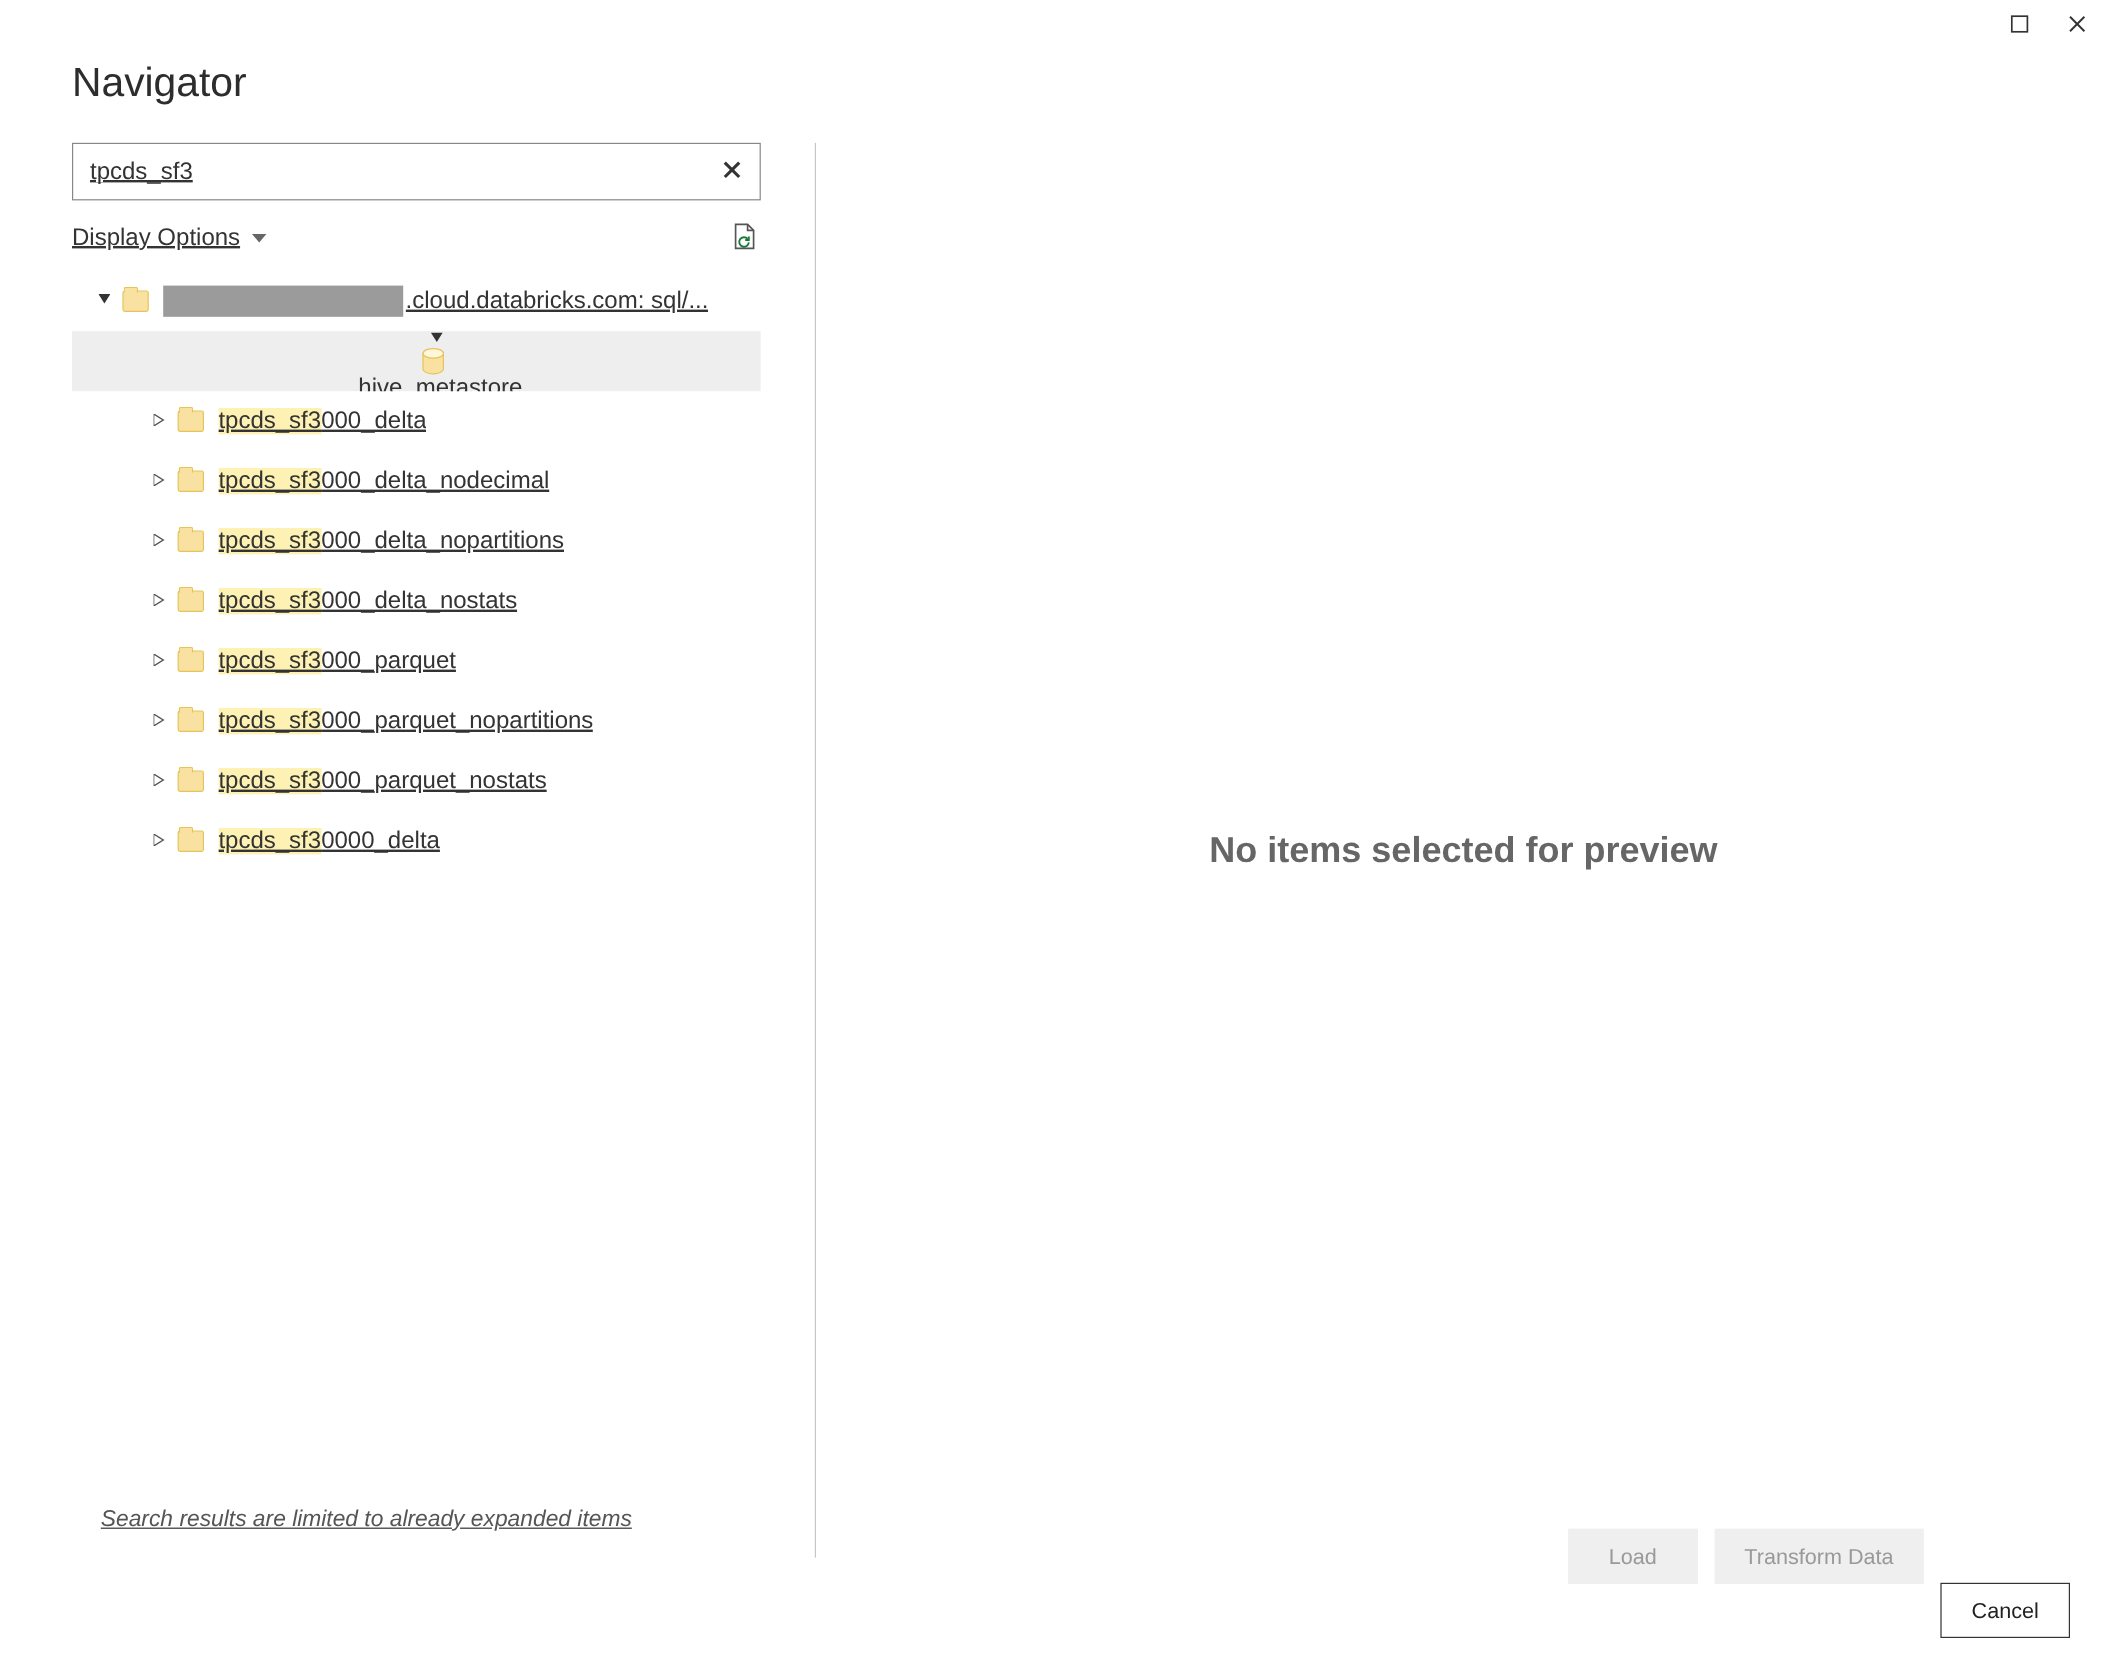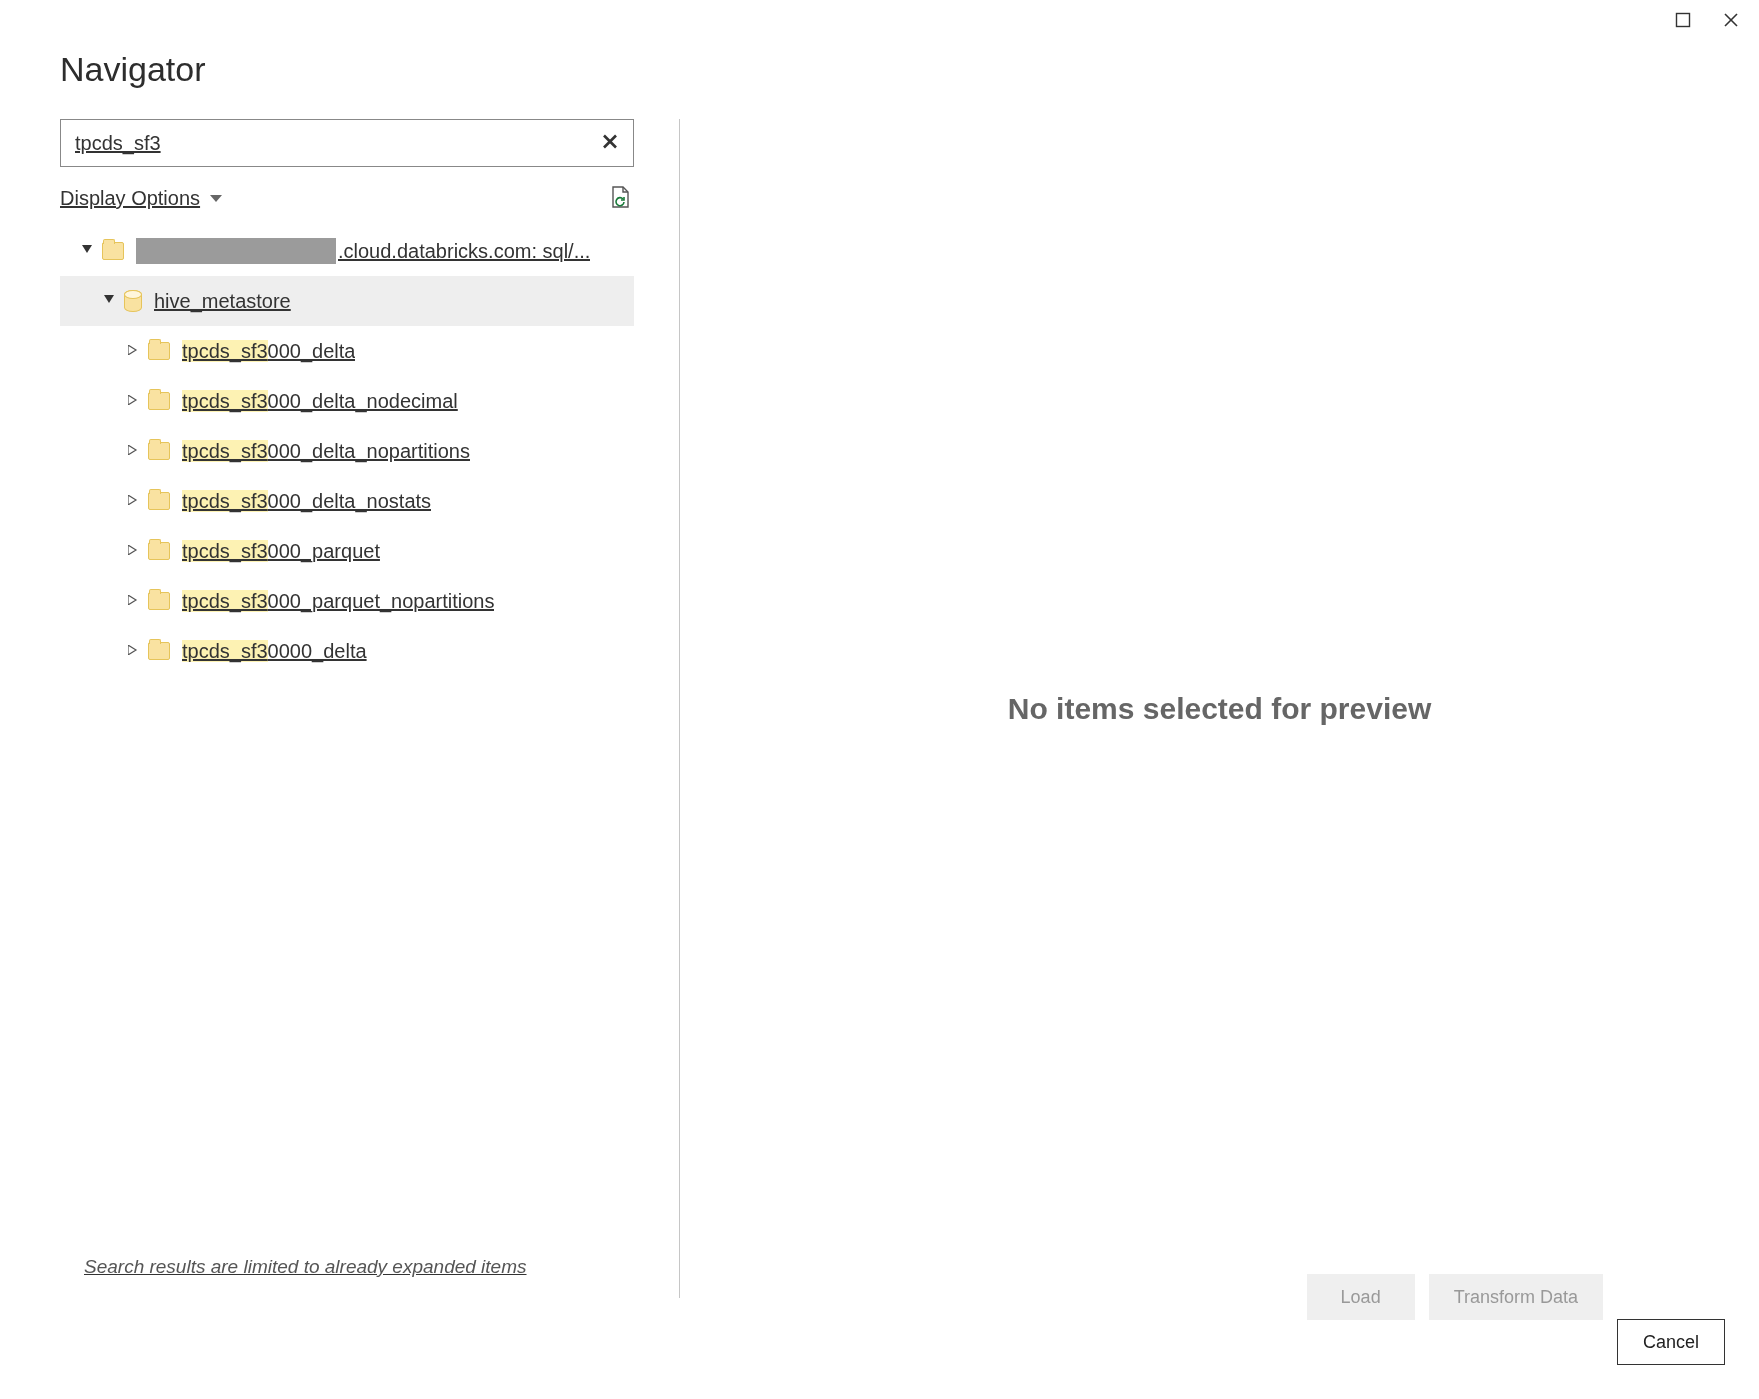--- a/index.html
+++ b/index.html
@@ -185,21 +185,21 @@
     flex-shrink: 0;
   }
   .node-label {
     overflow: hidden;
     text-overflow: ellipsis;
   }
   .hl {
     background: #fdf2b3;
   }
   .level0 { padding-left: 18px; }
-  .level1 { padding-left: 40px; }
+  .level1 { padding-left: 40px; flex-direction: column; }
   .level2 { padding-left: 64px; }
   .footer-hint {
     font-style: italic;
     color: #555;
     font-size: 19px;
     padding: 14px 0 0 24px;
   }
   .right-panel {
     flex: 1;
     display: flex;
@@ -358,20 +358,27 @@
                   <polygon points="0,0 8,5 0,10" fill="none" stroke="#555" stroke-width="1.2"></polygon>
                 </svg></span>
               <span class="folder-icon"></span>
               <span class="node-label"><span class="hl">tpcds_sf3</span>000_parquet_nopartitions</span>
             </div>
             <div class="tree-row level2">
               <span class="expander"><svg width="10" height="10" viewBox="0 0 10 10">
                   <polygon points="0,0 8,5 0,10" fill="none" stroke="#555" stroke-width="1.2"></polygon>
                 </svg></span>
               <span class="folder-icon"></span>
+              <span class="node-label"><span class="hl">tpcds_sf3</span>000_parquet_nostats</span>
+            </div>
+            <div class="tree-row level2">
+              <span class="expander"><svg width="10" height="10" viewBox="0 0 10 10">
+                  <polygon points="0,0 8,5 0,10" fill="none" stroke="#555" stroke-width="1.2"></polygon>
+                </svg></span>
+              <span class="folder-icon"></span>
               <span class="node-label"><span class="hl">tpcds_sf3</span>0000_delta</span>
             </div>
           </div>
 
       </div>
 
       <div class="footer-hint">Search results are limited to already expanded items</div>
 
     </div>
 

